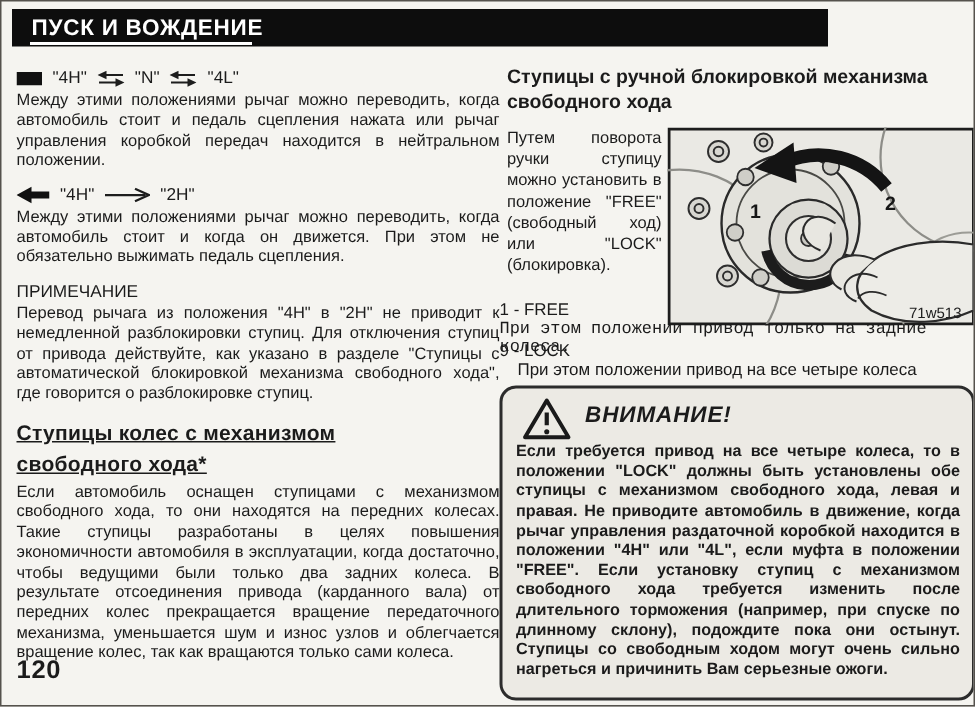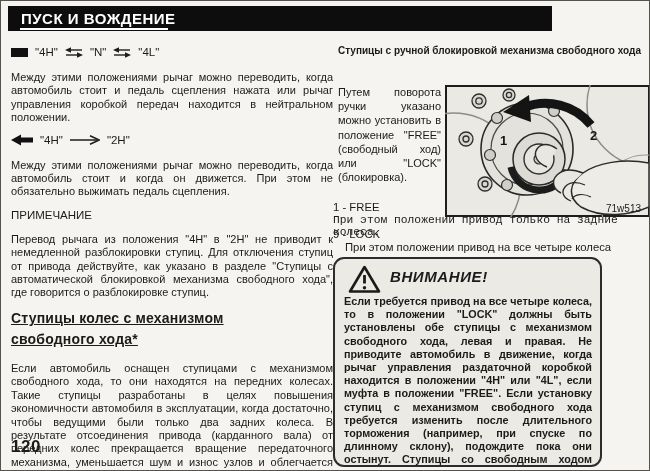--- a/index.html
+++ b/index.html
@@ -10,34 +10,34 @@
     font-family:"Liberation Sans",sans-serif;color:#1b1b1b;
   }
   
   .header-bar{position:absolute;left:7px;top:5px;width:544px;height:25px;background:#0d0d0d;}
   .header-title{position:absolute;left:13px;top:4px;color:#ffffff;font-size:15px;font-weight:bold;letter-spacing:.5px;}
   .header-underline{position:absolute;left:12px;top:22px;width:148px;height:2px;background:#ffffff;}
   
   .col-left{position:absolute;left:10px;top:44px;width:322px;}
   .gear-line{display:flex;align-items:center;gap:7px;height:14px;font-size:11.5px;white-space:nowrap;}
   .gear-line svg{flex:0 0 auto;display:block;}
-  p.body{font-size:11px;line-height:13.4px;text-align:justify;margin:12px 0 0 0;}
+  p.body{font-size:11px;line-height:13.4px;text-align:justify;margin:2px 0 0 0;}
   .mt8{margin-top:8px;}
   .note-label{font-size:11.5px;margin-top:10px;}
   h2.heading-l{font-size:14px;line-height:21px;font-weight:bold;margin:8px 0 0 0;letter-spacing:.2px;width:300px;text-decoration:underline;}
   .page-num{position:absolute;left:10px;top:436px;font-size:17px;font-weight:bold;letter-spacing:.5px;}
   
-  .heading-r{position:absolute;left:337px;top:42px;width:304px;font-size:10px;line-height:16.5px;font-weight:bold;margin:0;}
+  .heading-r{position:absolute;left:337px;top:42px;width:304px;font-size:13px;line-height:16.5px;font-weight:bold;margin:0;}
   .intro{position:absolute;left:337px;top:84px;width:103px;font-size:11px;line-height:14.2px;text-align:justify;margin:0;}
   .figure-box{position:absolute;left:444px;top:84px;width:205px;height:132px;margin:0;}
   .lg-term{position:absolute;left:332px;font-size:11.3px;}
   .lg-desc{position:absolute;left:332px;font-size:11.3px;}
   .t200{top:200px;} .t213{top:213px;font-family:Liberation Mono, monospace;} .t227{top:227px;} .t240{top:240px;margin-left:12px;}
   
-  .warning{position:absolute;left:332px;top:256px;width:269px;height:210px;box-sizing:border-box;
+  .warning{position:absolute;left:332px;top:256px;width:317px;height:210px;box-sizing:border-box;
     border:2px solid #2c2c2c;border-radius:11px;background:#eceae4;}
   .w-icon{position:absolute;left:13px;top:6px;}
   .w-title{position:absolute;left:55px;top:9px;font-size:15px;font-weight:bold;font-style:italic;letter-spacing:.6px;}
   .w-body{position:absolute;left:9px;right:8px;top:36px;font-size:10.8px;line-height:13.2px;font-weight:bold;text-align:justify;}
 </style>
 </head>
 <body>
 
 <div class="page">
 
@@ -87,21 +87,21 @@
     <p class="body">Перевод рычага из положения "4H" в "2H" не приводит к немедленной разблокировки ступиц. Для отключения ступиц от привода действуйте, как указано в разделе "Ступицы с автоматической блокировкой механизма свободного хода", где говорится о разблокировке ступиц.</p>
 
     <h2 class="heading-l">Ступицы колес с механизмом свободного хода*</h2>
     <p class="body mt8">Если автомобиль оснащен ступицами с механизмом свободного хода, то они находятся на передних колесах. Такие ступицы разработаны в целях повышения экономичности автомобиля в эксплуатации, когда достаточно, чтобы ведущими были только два задних колеса. В результате отсоединения привода (карданного вала) от передних колес прекращается вращение передаточного механизма, уменьшается шум и износ узлов и облегчается вращение колес, так как вращаются только сами колеса.</p>
   </div>
 
   <div class="page-num">120</div>
 
   <h3 class="heading-r">Ступицы с ручной блокировкой механизма свободного хода</h3>
 
-  <p class="intro">Путем поворота ручки указано можно установить в положение "FREE" (свободный ход) или "LOCK" (блокировка).</p>
+  <p class="intro">Путем поворота ручки ступицу можно установить в положение "FREE" (свободный ход) или "LOCK" (блокировка).</p>
 
   <figure class="figure-box">
     <svg width="205" height="132" viewBox="0 0 205 132">
       <rect x="1" y="1" width="203" height="130" fill="#eae9e4" stroke="#1d1d1d" stroke-width="2"></rect>
       <g>
         <circle cx="8" cy="96" r="68" fill="none" stroke="#8d8d88" stroke-width="1.5"></circle>
         <circle cx="204" cy="20" r="62" fill="none" stroke="#8d8d88" stroke-width="1.5"></circle>
         <circle cx="201" cy="116" r="46" fill="none" stroke="#9c9c96" stroke-width="1.2"></circle>
       </g>
       <g fill="#d8d7d1" stroke="#2e2e2e" stroke-width="1.3">

